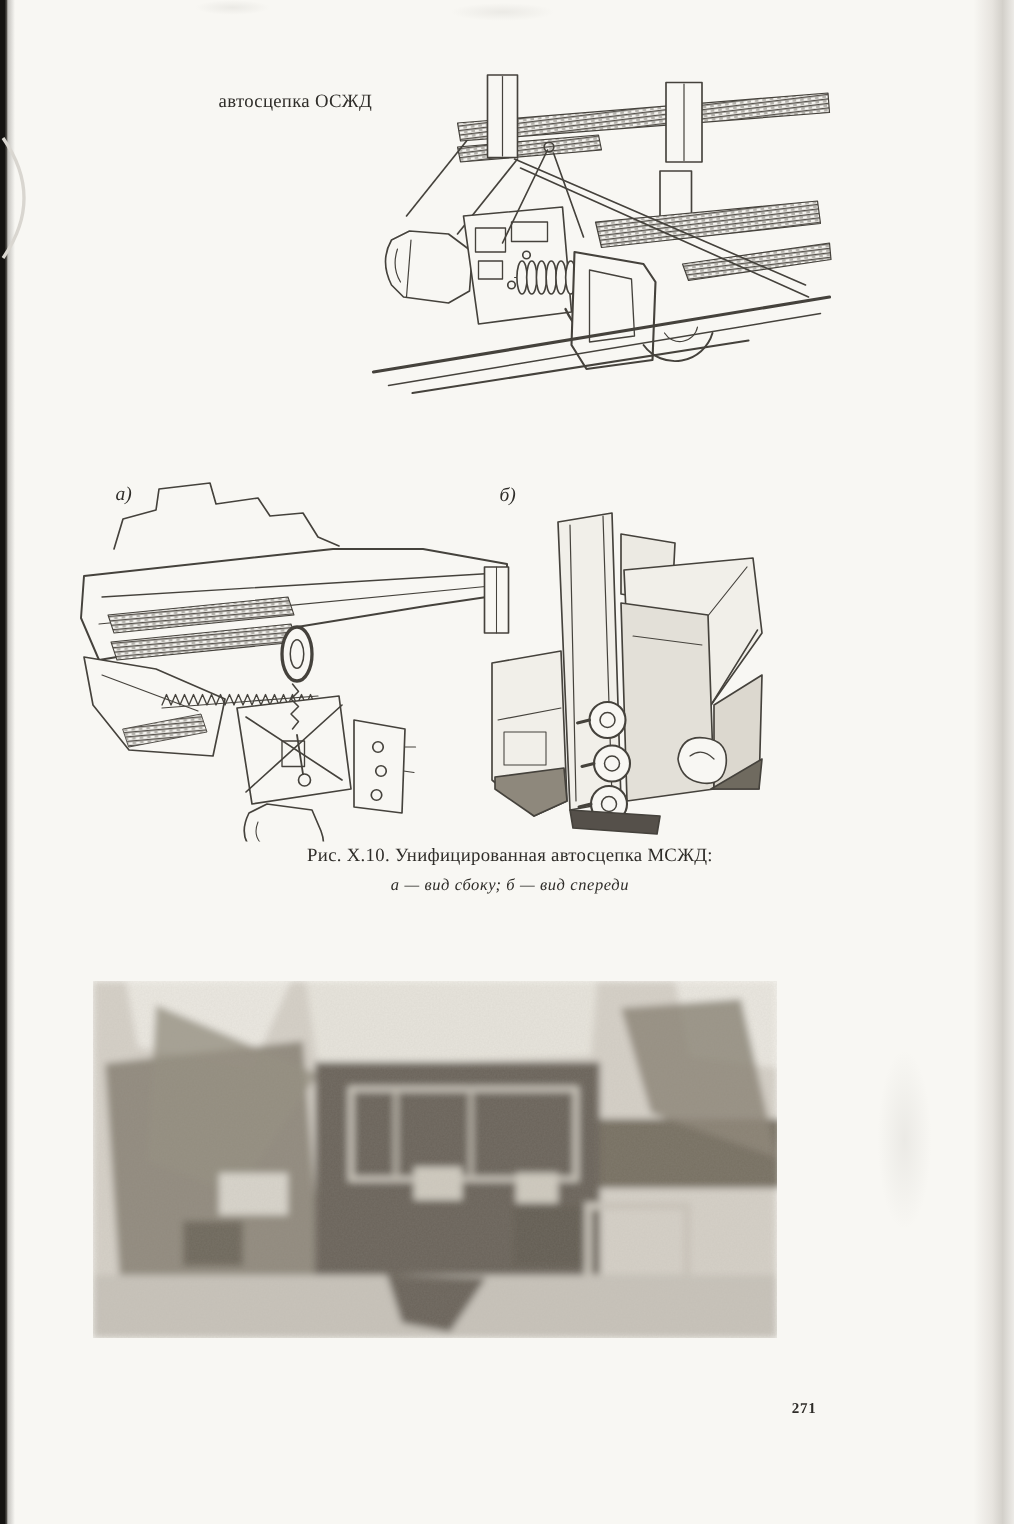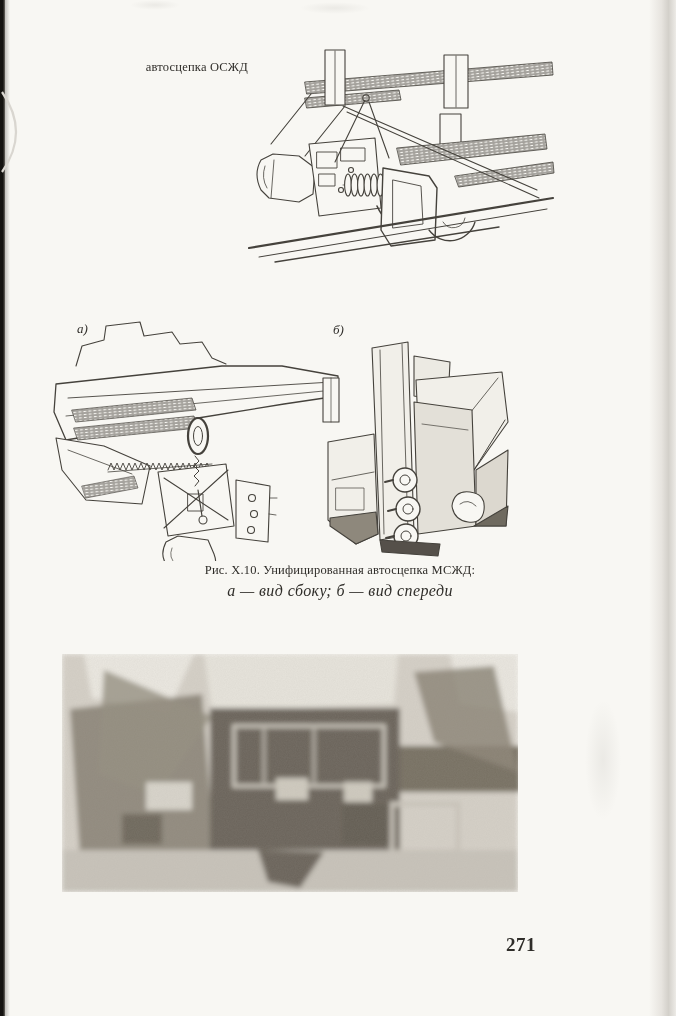--- a/index.html
+++ b/index.html
@@ -20,27 +20,27 @@
     background:linear-gradient(90deg,rgba(214,211,205,0) 0%,#e7e4df 46%,#d3d0ca 72%,#edebe7 100%);}
   .curl{position:absolute;left:0;top:90px;}
   .smudge{position:absolute;border-radius:50%;background:radial-gradient(closest-side,rgba(120,116,108,.10),rgba(120,116,108,0));}
 
   
   .cap{position:absolute;font-size:12.5px;line-height:17px;letter-spacing:.2px;}
   .cap .c{display:block;text-align:right;margin-top:12px;}
   #cap9{left:50px;top:47px;width:198px;}
   #cap9 .l1{display:block;word-spacing:9px;}
   #cap10{left:55px;top:562px;width:570px;text-align:center;}
-  #cap10 .sub{display:block;font-size:16px;font-style:italic;letter-spacing:.4px;margin-top:3px;}
+  #cap10 .sub{display:block;font-size:11px;font-style:italic;letter-spacing:.4px;margin-top:3px;}
   #cap11{left:33px;top:901px;width:580px;text-align:center;}
   .figlabel{position:absolute;font-style:italic;font-size:13px;}
   #label-a{left:77px;top:321px;}
   #label-b{left:333px;top:322px;}
-  #pagenum{position:absolute;left:506px;top:934px;width:60px;text-align:left;
-    font-size:19px;font-weight:600;letter-spacing:.5px;}
+  #pagenum{position:absolute;left:506px;top:934px;width:60px;text-align:center;
+    font-size:10px;font-weight:600;letter-spacing:.5px;}
 
   .fig{position:absolute;}
   #fig9-art{left:247px;top:48px;}
   #fig10a-art{left:46px;top:316px;}
   #fig10b-art{left:322px;top:328px;}
   #fig11-photo{left:62px;top:654px;}
 </style>
 </head>
 <body>
 

